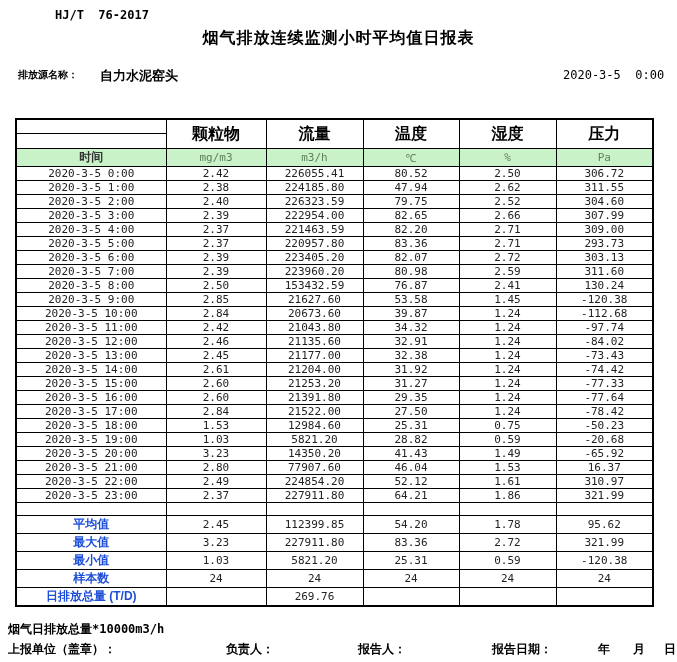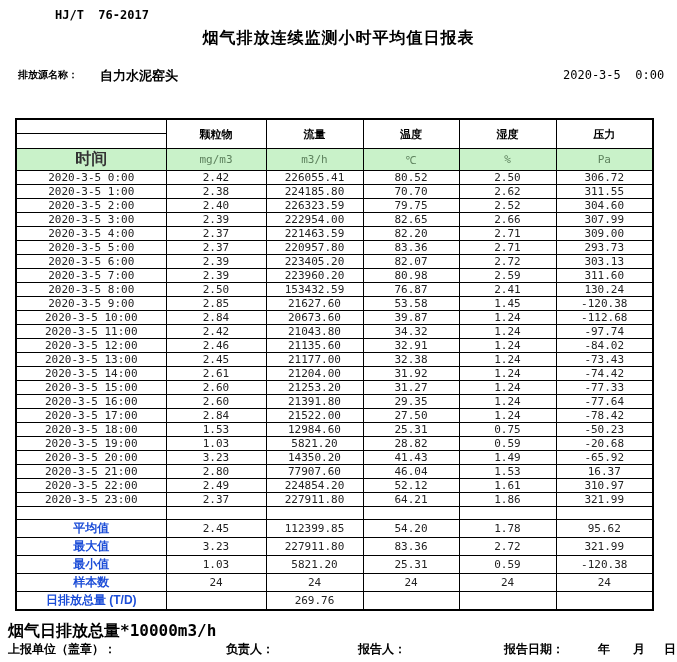--- a/index.html
+++ b/index.html
@@ -24,47 +24,47 @@
   }
   table.report {
     position:absolute; left:15px; top:118px; width:637px;
     border-collapse:collapse; table-layout:fixed;
     border:2px solid #000;
   }
   table.report th, table.report td {
     border:1px solid #000; text-align:center; vertical-align:middle;
     padding:0; overflow:hidden; white-space:nowrap;
   }
-  tr.col-head th { height:21px; font-size:11px; font-weight:bold; background:#fff; }
+  tr.col-head th { height:21px; font-size:16px; font-weight:bold; background:#fff; }
   th.corner { padding:0; }
   th.corner .half-top { height:14px; border-bottom:1px solid #000; }
   th.corner .half-bottom { height:14px; }
   tr.unit-row th { height:16px; background:var(--header-green, #c9f2c9); font-weight:normal; }
-  tr.unit-row th.time-head { font-size:16px; color:#333; font-weight:bold; }
+  tr.unit-row th.time-head { font-size:12px; color:#333; font-weight:bold; }
   tr.unit-row th.unit-cell {
     font-size:11px; color:#5d815d; font-family:"DejaVu Sans Mono", monospace;
   }
   tbody.hours td {
     height:13.8px; font-size:11px; color:#222;
     font-family:"DejaVu Sans Mono", monospace;
   }
   tr.blank-row td { height:13px; }
   tbody.summary td, tbody.summary th { height:14px; font-size:11px; }
   tbody.summary th.sum-label { font-size:12px; font-weight:bold; color:#1d4ed8; white-space:nowrap; }
   tbody.summary td.num { font-family:"DejaVu Sans Mono", monospace; color:#222; }
   .footer-note {
-    position:absolute; left:8px; top:621px; font-size:16px; font-weight:bold;
+    position:absolute; left:8px; top:621px; font-size:12px; font-weight:bold;
     font-family:"DejaVu Sans Mono", monospace;
   }
   .footer-line { position:absolute; left:0; top:641px; width:668px; height:16px; font-size:12px; font-weight:bold; }
   .footer-line span { position:absolute; white-space:pre; }
   .f-unit   { left:8px; }
   .f-resp   { left:226px; }
   .f-report { left:358px; }
-  .f-date   { left:504px; }
+  .f-date   { left:492px; }
   .f-year   { left:598px; }
   .f-month  { left:633px; }
   .f-day    { left:664px; }
 </style>
 </head>
 <body>
 
 <div class="page">
 
   <div class="standard-no">HJ/T  76-2017</div>
@@ -109,21 +109,21 @@
           <td>2.42</td>
           <td>226055.41</td>
           <td>80.52</td>
           <td>2.50</td>
           <td>306.72</td>
         </tr>
         <tr>
           <td>2020-3-5 1:00</td>
           <td>2.38</td>
           <td>224185.80</td>
-          <td>70.70</td>
+          <td>47.94</td>
           <td>2.62</td>
           <td>311.55</td>
         </tr>
         <tr>
           <td>2020-3-5 2:00</td>
           <td>2.40</td>
           <td>226323.59</td>
           <td>79.75</td>
           <td>2.52</td>
           <td>304.60</td>

